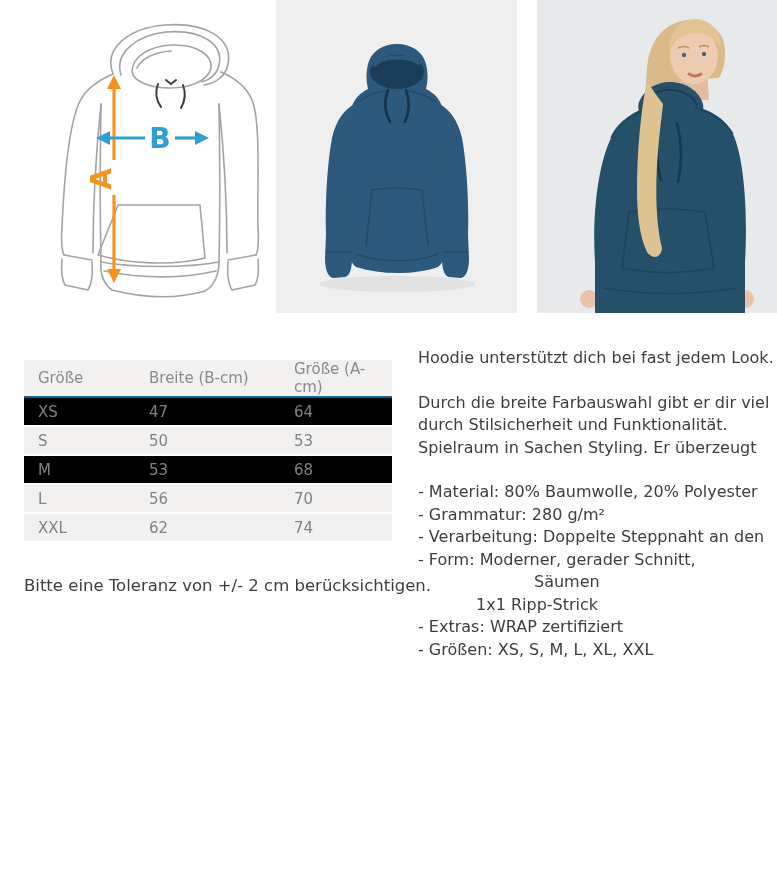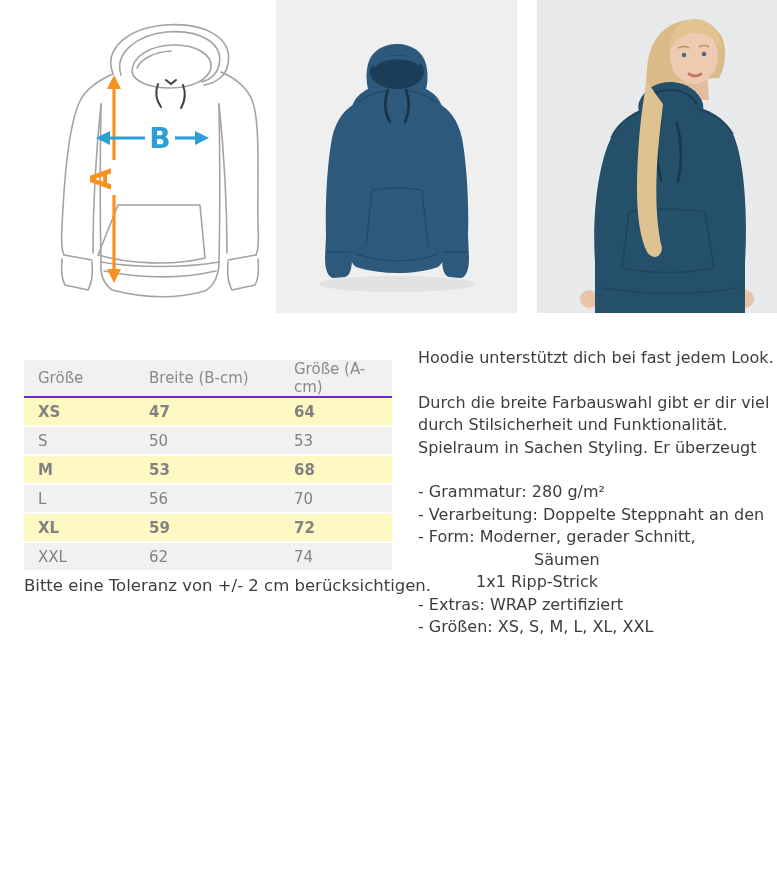--- a/index.html
+++ b/index.html
@@ -11,24 +11,24 @@
   .fig-diagram{left:55px;top:22px;width:210px;height:290px;}
   .fig-flat{left:276px;width:241px;background:#efefef;}
   .fig-model{left:537px;width:240px;background:#e7e9ea;}
   .fig svg{display:block;width:100%;height:100%;}
 
   
   .size-table{position:absolute;left:24px;top:360px;width:368px;border-collapse:collapse;
               table-layout:fixed;font-size:15px;color:#828282;}
   .size-table col.c1{width:111px;} .size-table col.c2{width:145px;} .size-table col.c3{width:112px;}
   .size-table th{font-weight:400;text-align:left;background:#f2f1ef;color:#8a8a8a;
-                 height:26px;padding:0 0 0 14px;border-bottom:2px solid #6d28d9;}
+                 height:26px;padding:0 0 0 14px;border-bottom:2px solid #0369a1;}
   .size-table td{height:27px;padding:0 0 0 14px;border-bottom:2px solid #fff;}
   .size-table tr.light td{background:#f2f1ef;}
-  .size-table tr.dark td{background:#fef9c3;font-weight:bold;}
+  .size-table tr.dark td{background:#000000;}
 
   .tolerance-note{position:absolute;left:24px;top:576px;font-size:16.5px;color:#3d3d3d;white-space:nowrap;text-align:center;}
 
   
   .description{position:absolute;left:418px;top:347px;width:359px;font-size:16px;
                line-height:22.5px;color:#3d3d3d;}
   .description .para{margin:0 0 22px 0;}
   .description .line{white-space:nowrap;}
   .description .cont-saeumen{padding-left:116px;}
   .description .cont-ripp{padding-left:58px;}
@@ -208,45 +208,41 @@
       <tr class="dark">
         <td>M</td>
         <td>53</td>
         <td>68</td>
       </tr>
       <tr class="light">
         <td>L</td>
         <td>56</td>
         <td>70</td>
       </tr>
-      <tr class="dark">
-        <td>XL</td>
-        <td>59</td>
-        <td>72</td>
-      </tr>
       <tr class="light">
         <td>XXL</td>
         <td>62</td>
         <td>74</td>
       </tr>
     </tbody>
   </table>
 
   <div class="tolerance-note">Bitte eine Toleranz von +/- 2 cm berücksichtigen.</div>
 
   <div class="description">
     <div class="para">
       <div class="line">Hoodie unterstützt dich bei fast jedem Look.</div>
     </div>
     <div class="para">
       <div class="line">Durch die breite Farbauswahl gibt er dir viel</div>
       <div class="line">durch Stilsicherheit und Funktionalität.</div>
       <div class="line">Spielraum in Sachen Styling. Er überzeugt</div>
     </div>
     <div class="para">
+      <div class="line">- Material: 80% Baumwolle, 20% Polyester</div>
       <div class="line">- Grammatur: 280 g/m²</div>
       <div class="line">- Verarbeitung: Doppelte Steppnaht an den</div>
       <div class="line">- Form: Moderner, gerader Schnitt,</div>
       <div class="line cont-saeumen">Säumen</div>
       <div class="line cont-ripp">1x1 Ripp-Strick</div>
       <div class="line">- Extras: WRAP zertifiziert</div>
       <div class="line">- Größen: XS, S, M, L, XL, XXL</div>
     </div>
   </div>
 

